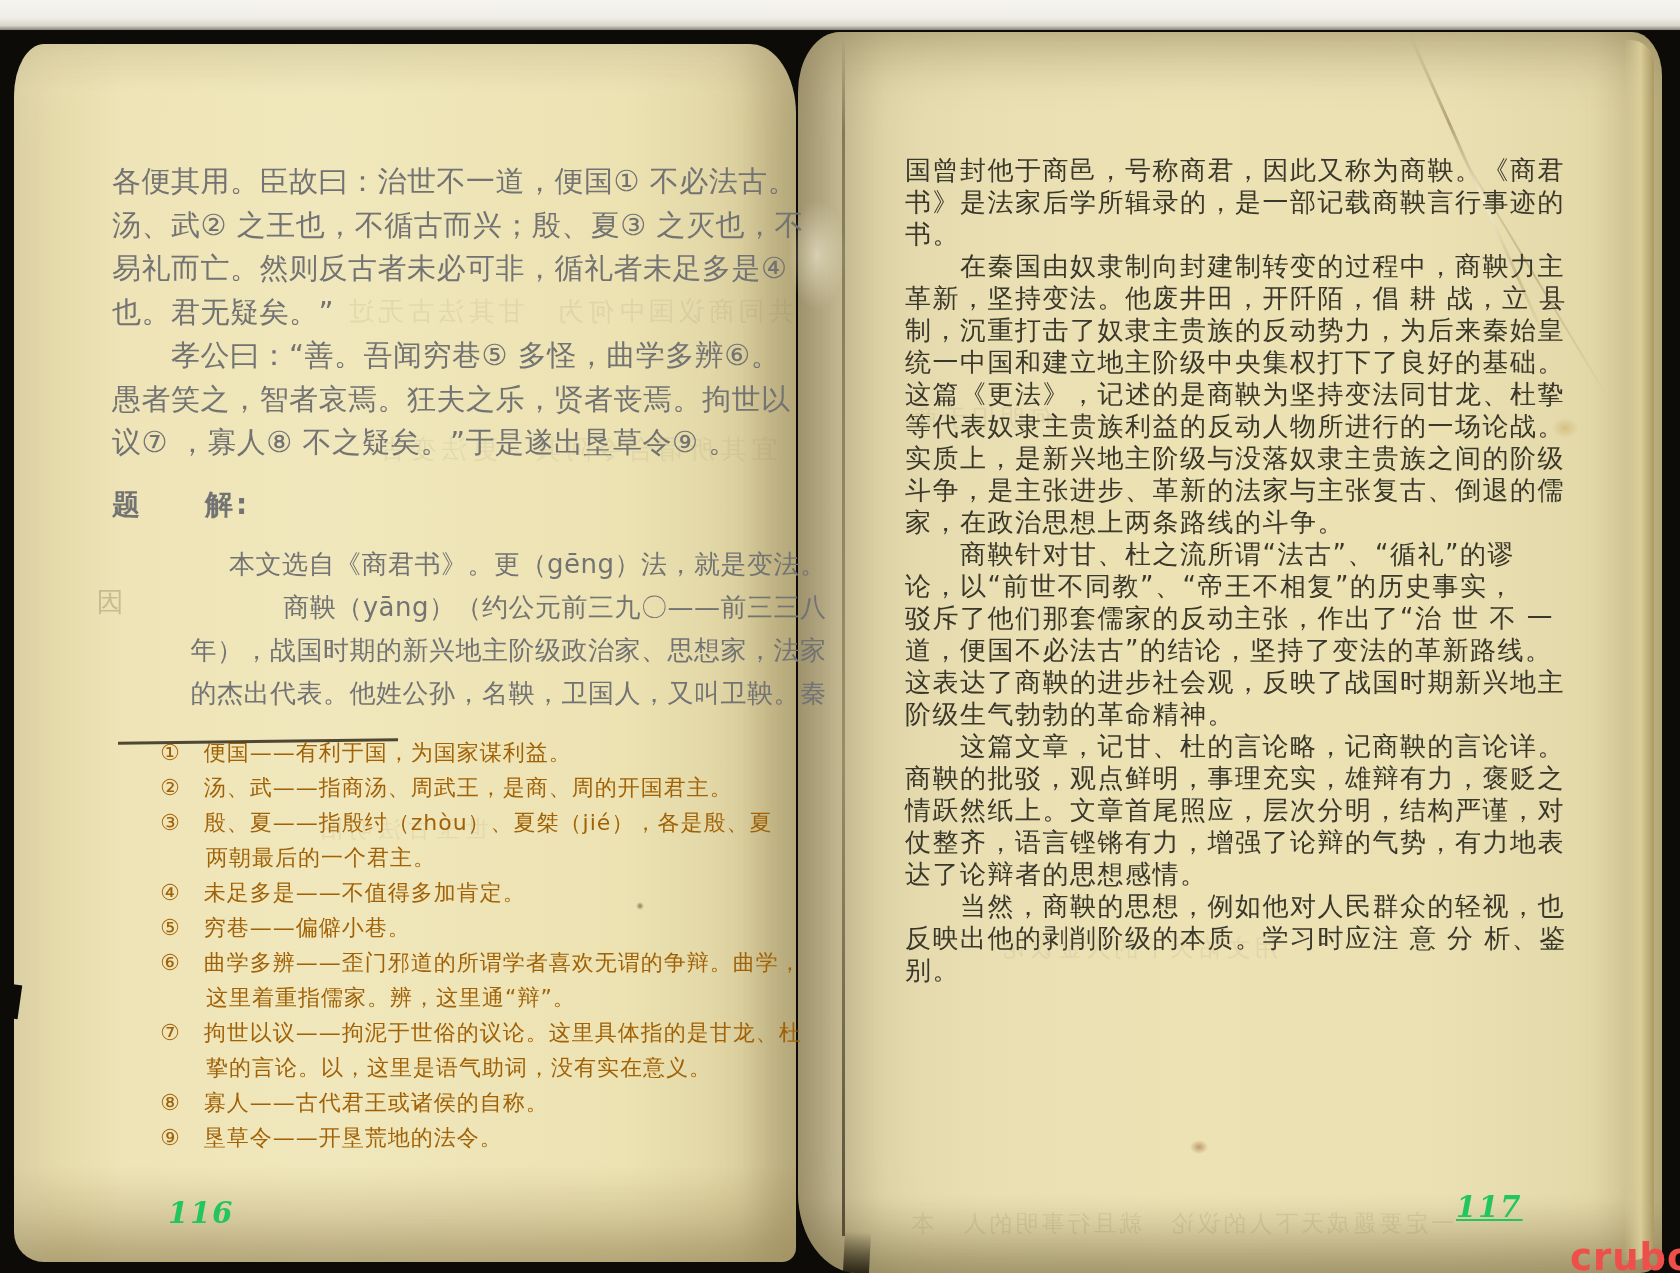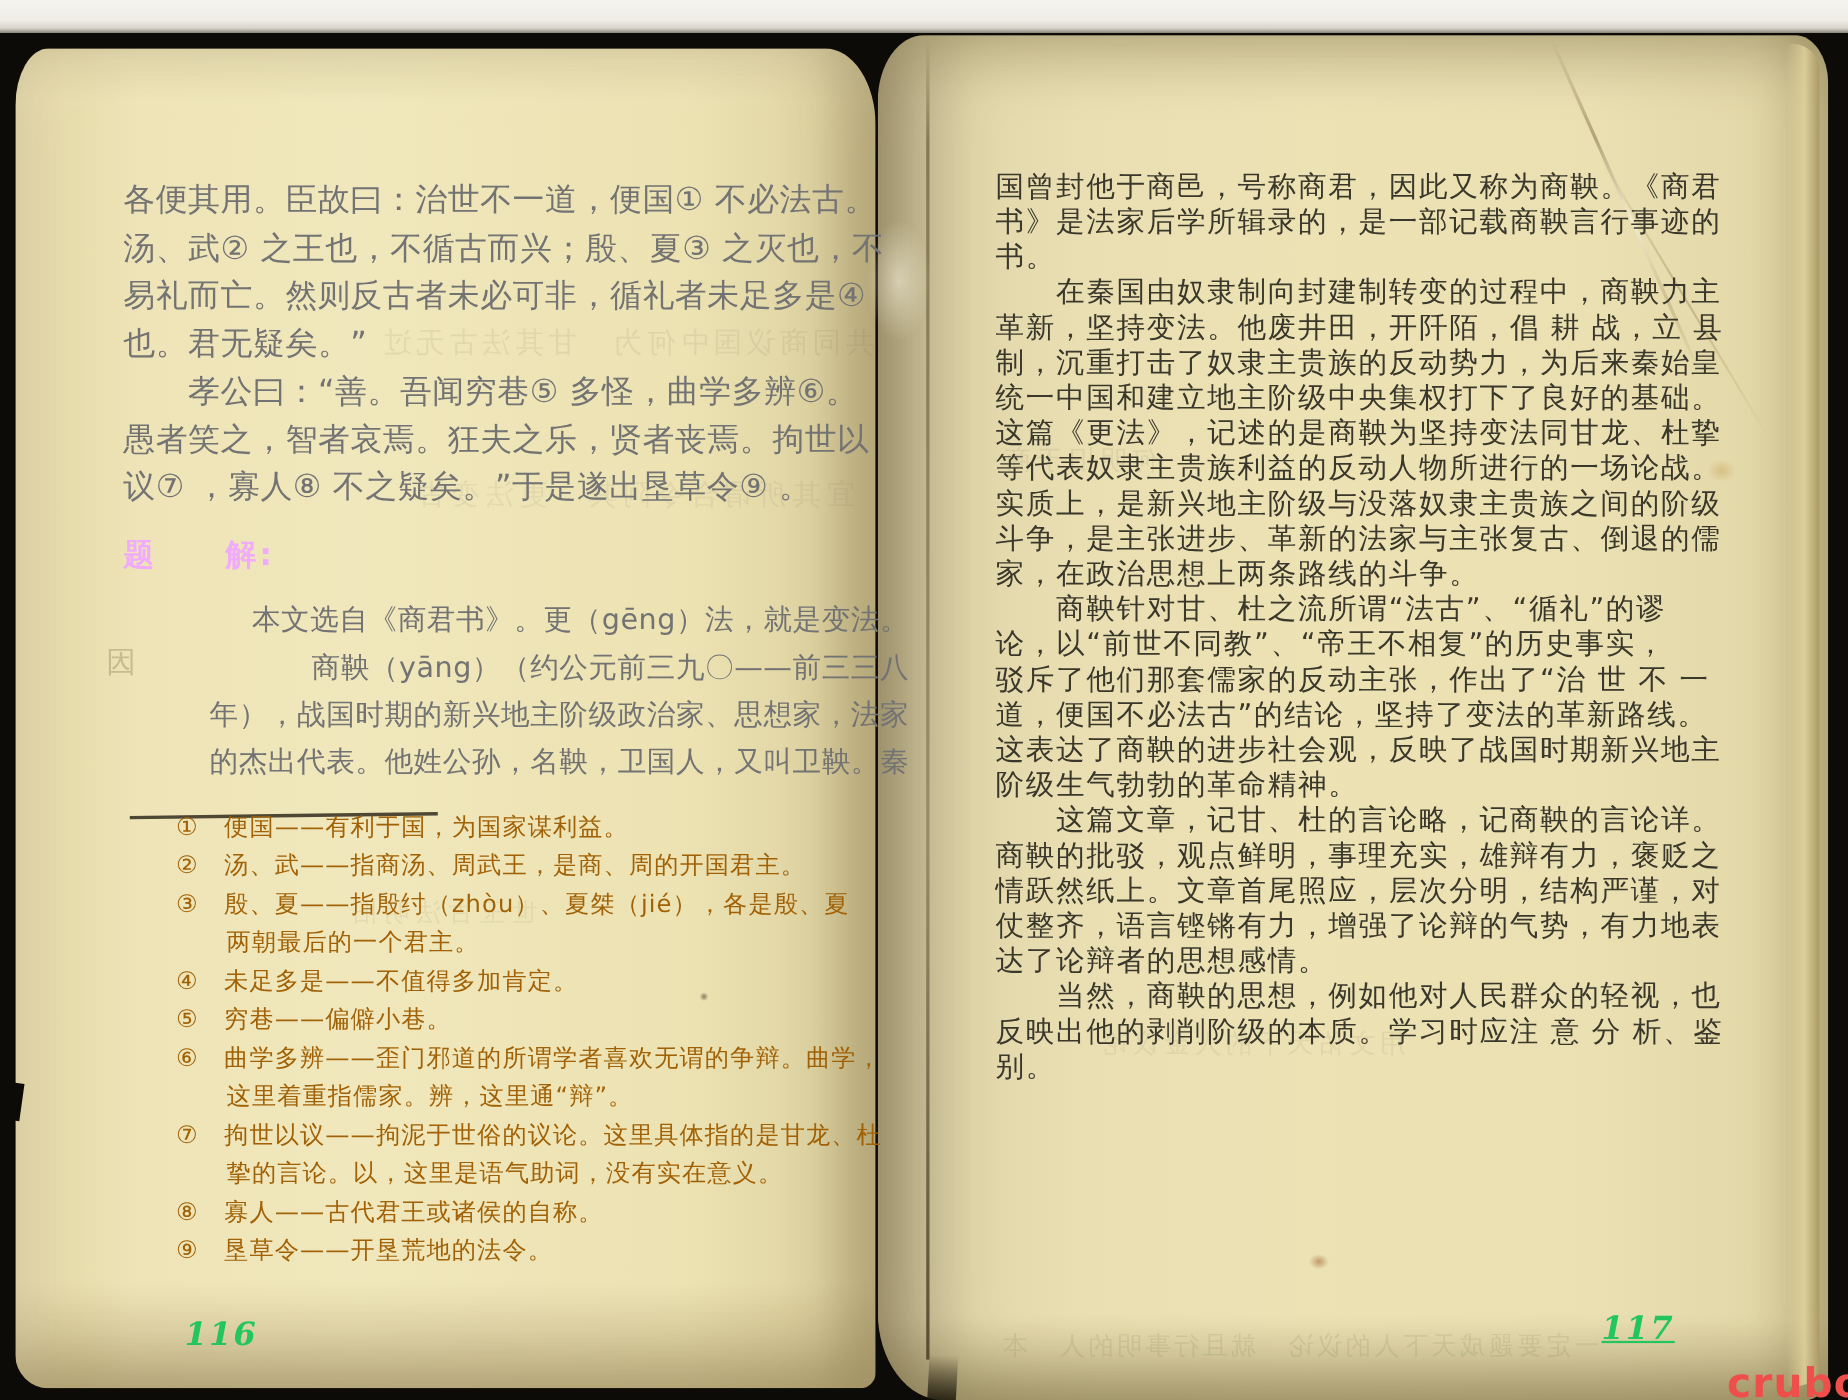--- a/index.html
+++ b/index.html
@@ -34,21 +34,21 @@
     border-radius:26px 0 0 22px / 48px 0 0 22px;
     background:
       linear-gradient(to right,
         #171204 0px,#3a2f14 6px,#6e5e30 10px,#4a3c1a 13px,
         #a08a4e 16px,#c4b077 22px,#8a7440 26px,#cdbb82 32px,
         #b6a266 38px,#d8c88f 46px,#c3b175 52px,#e2d5a0 60px,
         #cbbd86 66px,#e8dcab 74px,#d6c891 80px,#eade af 86px,#e6dcac 92px);
   }
   .txt{position:absolute;white-space:pre;color:#737373;}
   .left-main{left:112px;top:160px;font-size:29px;line-height:43.5px;letter-spacing:.5px;}
-  .left-heading{left:112px;top:486px;font-size:28px;font-weight:bold;letter-spacing:3px;color:#f0abfc;}
+  .left-heading{left:112px;top:486px;font-size:28px;font-weight:bold;letter-spacing:3px;color:#737373;}
   .left-body{left:176px;top:543px;font-size:26px;line-height:43px;letter-spacing:.5px;text-align:right;}
   .fn-rule{position:absolute;left:118px;top:740px;width:280px;height:3px;background:#4e4734;transform:rotate(-.7deg);}
   .left-fn{left:160px;top:735px;font-size:22px;line-height:35px;letter-spacing:1px;color:#a16207;}
   .pagenum{position:absolute;font-family:"DejaVu Serif","Liberation Serif",serif;font-style:italic;font-weight:bold;
     font-size:29px;color:#22c55e;letter-spacing:2px;}
   .pn-left{left:168px;top:1196px;}
   .pn-right{left:1456px;top:1190px;text-decoration:underline;}
   .right-body{left:905px;top:154px;font-size:26px;line-height:32px;letter-spacing:1.5px;color:#3a372b;}
   .watermark{
     position:absolute;left:1570px;top:1236px;font-size:37px;font-weight:bold;

